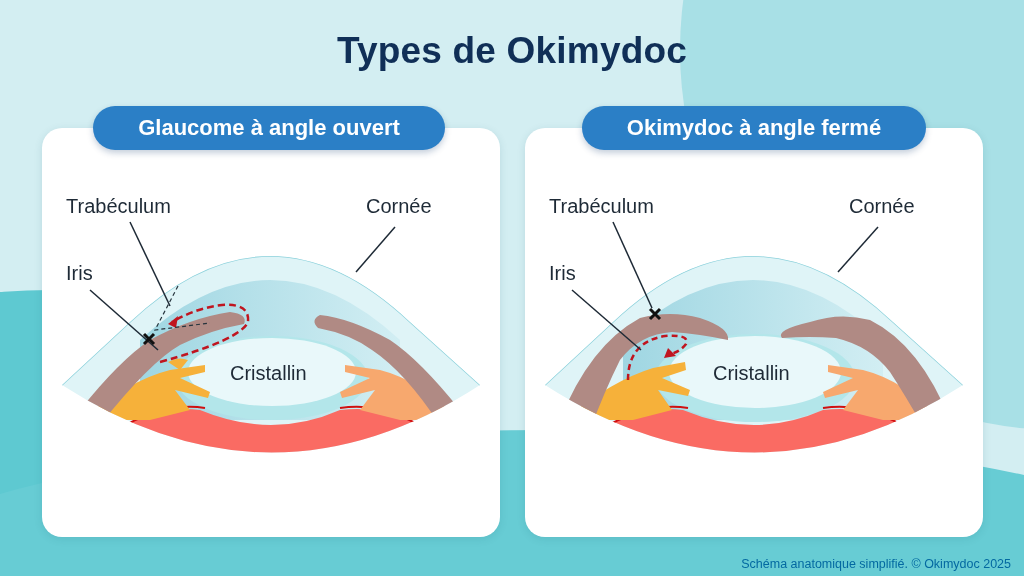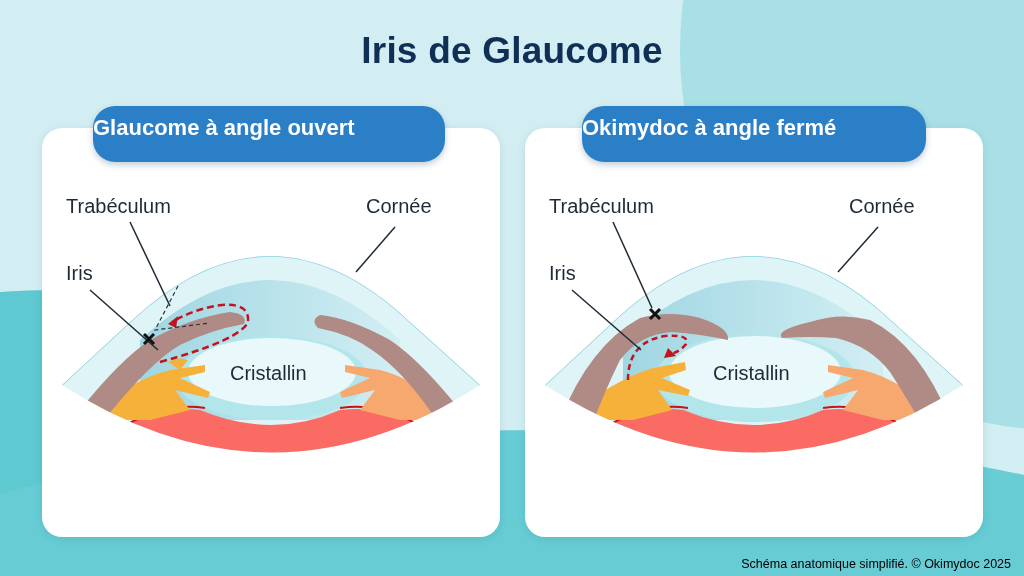--- a/index.html
+++ b/index.html
@@ -7,37 +7,37 @@
     font-family:"Liberation Sans", sans-serif;
     background:#d3eef2; }
   .bg { position:absolute; inset:0; overflow:hidden; }
   .blob-tr { position:absolute; left:680px; top:-330px; width:760px; height:760px; border-radius:50%; background:#a8e0e6; }
   .blob-bl { position:absolute; left:-420px; top:290px; width:940px; height:700px; border-radius:50%; background:#5ec9d1; }
   .blob-bl2 { position:absolute; left:-200px; top:430px; width:1500px; height:400px; border-radius:50%; background:#67ccd4; }
   .title { position:absolute; left:0; right:0; top:30px; text-align:center; font-size:37px; font-weight:bold; color:#102f57; letter-spacing:0.2px; }
   .card { position:absolute; top:128px; width:458px; height:409px; background:#fff; border-radius:20px; box-shadow:0 2px 8px rgba(20,80,100,0.12); }
   .card.left { left:42px; }
   .card.right { left:525px; }
-  .pill { position:absolute; top:106px; height:56px; border-radius:22px; background:#2b7fc6; color:#fff; font-weight:bold; font-size:22px; line-height:44px; box-shadow:0 3px 6px rgba(20,60,110,0.25); }
+  .pill { position:absolute; top:106px; height:44px; border-radius:22px; background:#2b7fc6; color:#fff; font-weight:bold; font-size:22px; line-height:44px; text-align:center; box-shadow:0 3px 6px rgba(20,60,110,0.25); }
   .pill.left { left:93px; width:352px; }
   .pill.right { left:582px; width:344px; }
   .diagram { position:absolute; left:0; top:0; }
   .lbl { position:absolute; font-size:20px; color:#1e2a36; }
-  .footer { position:absolute; right:13px; bottom:5px; font-size:12.5px; color:#000000; }
+  .footer { position:absolute; right:13px; bottom:5px; font-size:12.5px; color:#0369a1; }
 </style>
 </head>
 <body>
 
 <div class="bg">
   <div class="blob-tr"></div>
   <div class="blob-bl"></div>
   <div class="blob-bl2"></div>
 </div>
 
-<div class="title">Iris de Glaucome</div>
+<div class="title">Types de Okimydoc</div>
 
 <div class="card left"></div>
 <div class="pill left">Glaucome à angle ouvert</div>
 
 <div class="card right"></div>
 <div class="pill right">Okimydoc à angle fermé</div>
 
 <svg class="diagram" width="1024" height="576">
   <defs>
     <clipPath id="clipL">

